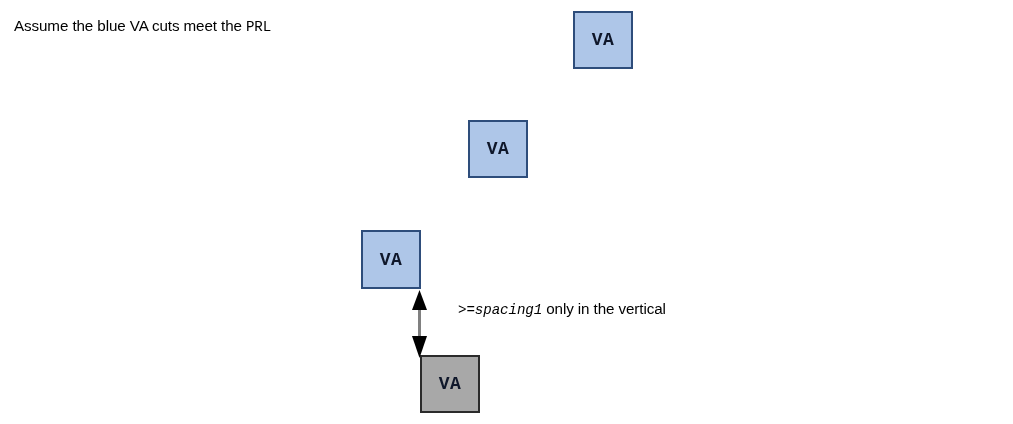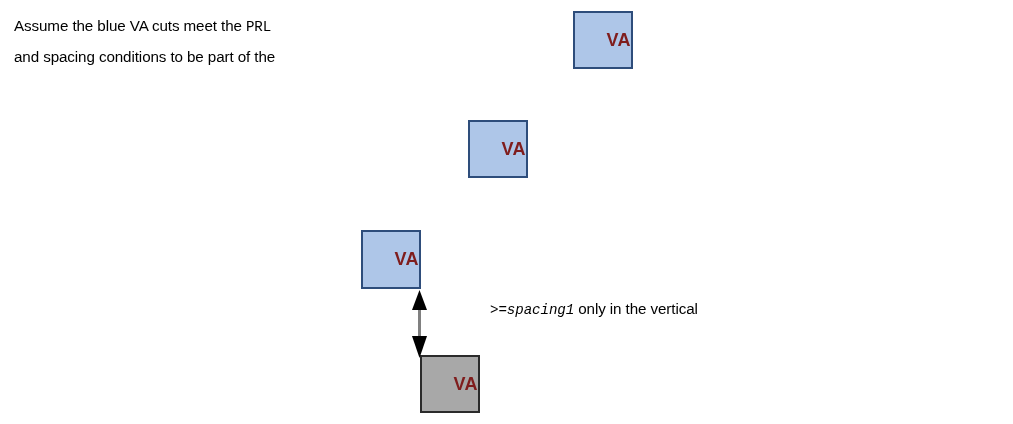--- a/index.html
+++ b/index.html
@@ -34,44 +34,43 @@
   }
   #desc-note {
     left: 14px;
     top: 11px;
     width: 372px;
   }
   #spacing-note {
     left: 458px;
     top: 294px;
     width: 330px;
-    margin-left: 32px;
   }
   .mono {
     font-family: "Liberation Mono", "DejaVu Sans Mono", monospace;
     font-size: 14.2px;
   }
   .mono-italic {
     font-family: "Liberation Mono", "DejaVu Sans Mono", monospace;
     font-style: italic;
     font-size: 14.2px;
   }
 
   
   .via-cut {
     position: absolute;
     box-sizing: border-box;
     display: flex;
     align-items: center;
-    justify-content: flex-end;
-    font-family: Liberation Sans, sans-serif;
+    justify-content: center;
+    font-family: Liberation Mono, monospace;
     font-size: 18px;
     font-weight: bold;
     letter-spacing: 0.4px;
-    color: #7f1d1d;
+    color: #0f172a;
     border-style: solid;
     border-width: 2px;
   }
   .via-cut.blue {
     background: #aec6e8;
     border-color: #2e4d7b;
   }
   .via-cut.gray {
     background: #a8a8a8;
     border-color: #2b2b2b;
@@ -80,21 +79,21 @@
   
   #spacing-arrow {
     position: absolute;
   }
 </style>
 </head>
 <body>
 
 <div id="canvas">
 
-  <div class="note" id="desc-note"><span>Assume the blue VA cuts meet the </span><span class="mono">PRL</span><br><span>and spacing conditions to be part of the</span><br></div>
+  <div class="note" id="desc-note"><span>Assume the blue VA cuts meet the </span><span class="mono">PRL</span><br><br></div>
 
   <div id="cut-layer">
       <div class="via-cut blue" style="left: 573px; top: 11px; width: 60px; height: 58px;">
         <span>VA</span>
       </div>
       <div class="via-cut blue" style="left: 468px; top: 120px; width: 60px; height: 58px;">
         <span>VA</span>
       </div>
       <div class="via-cut blue" style="left: 361px; top: 230px; width: 60px; height: 59px;">
         <span>VA</span>

